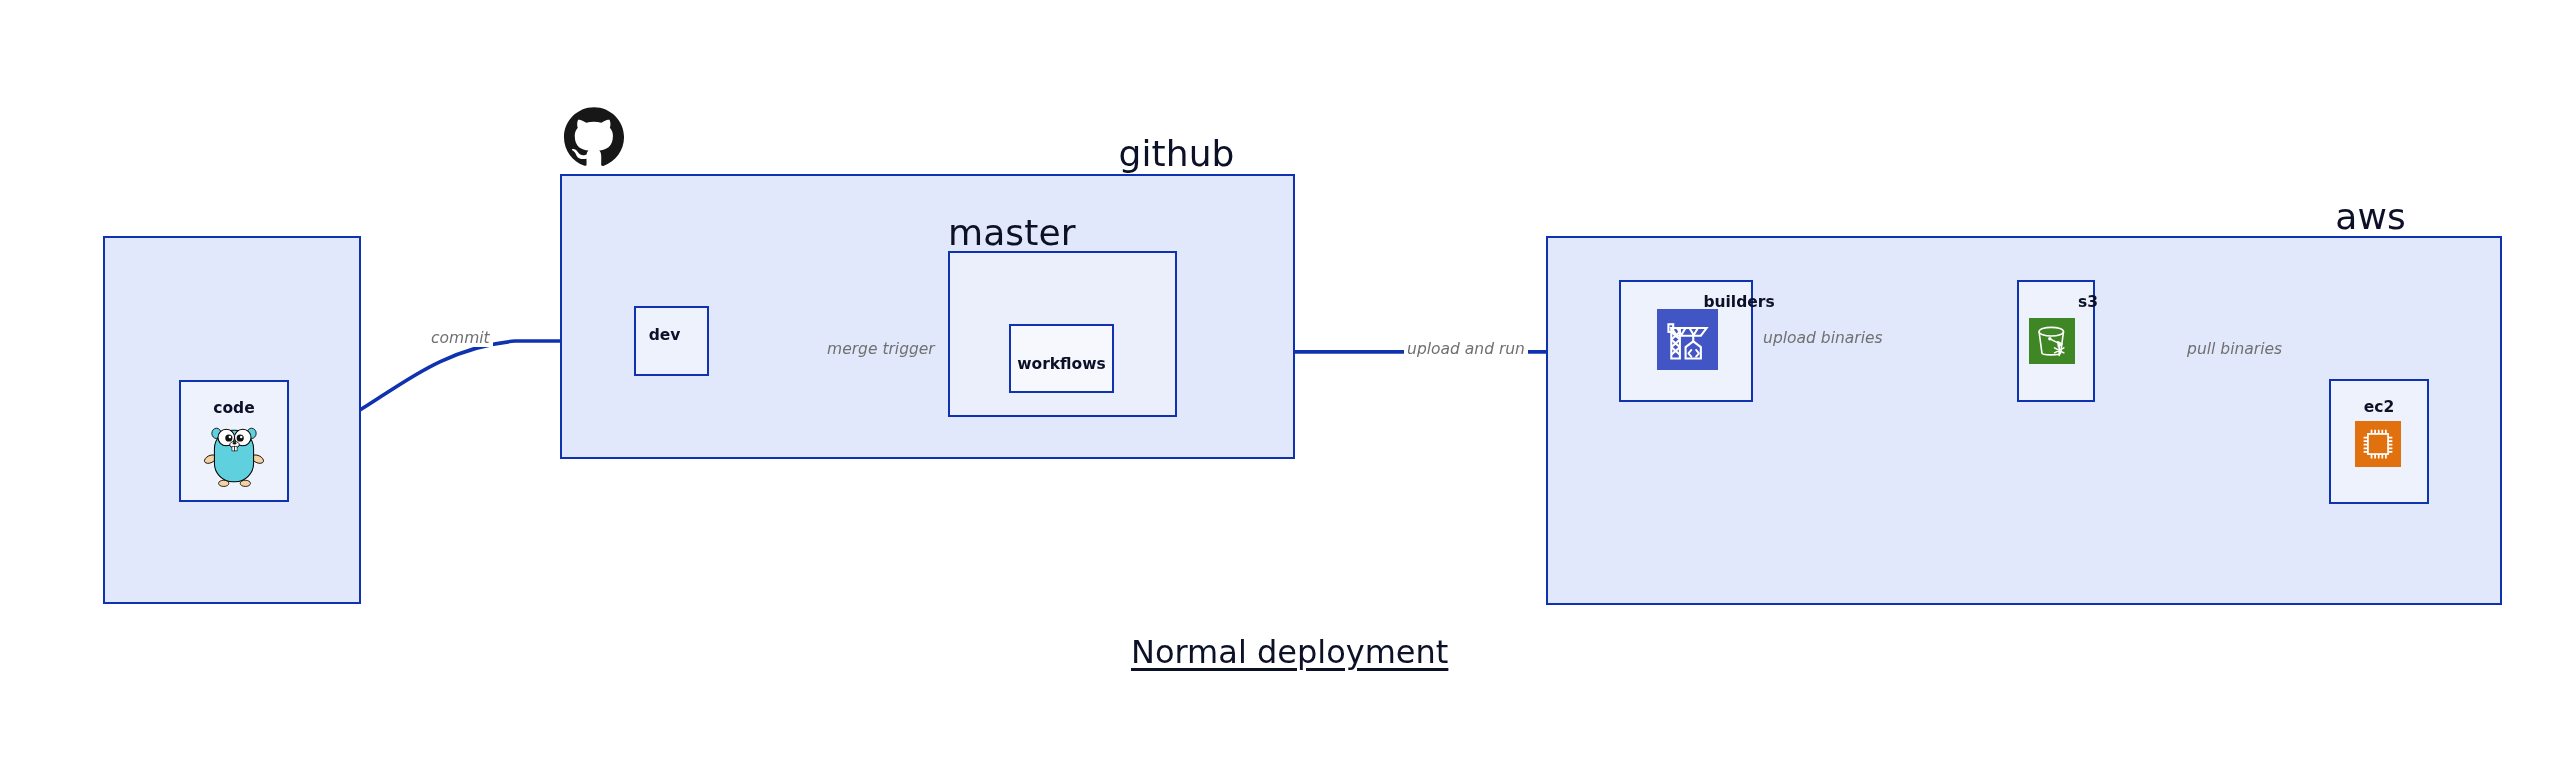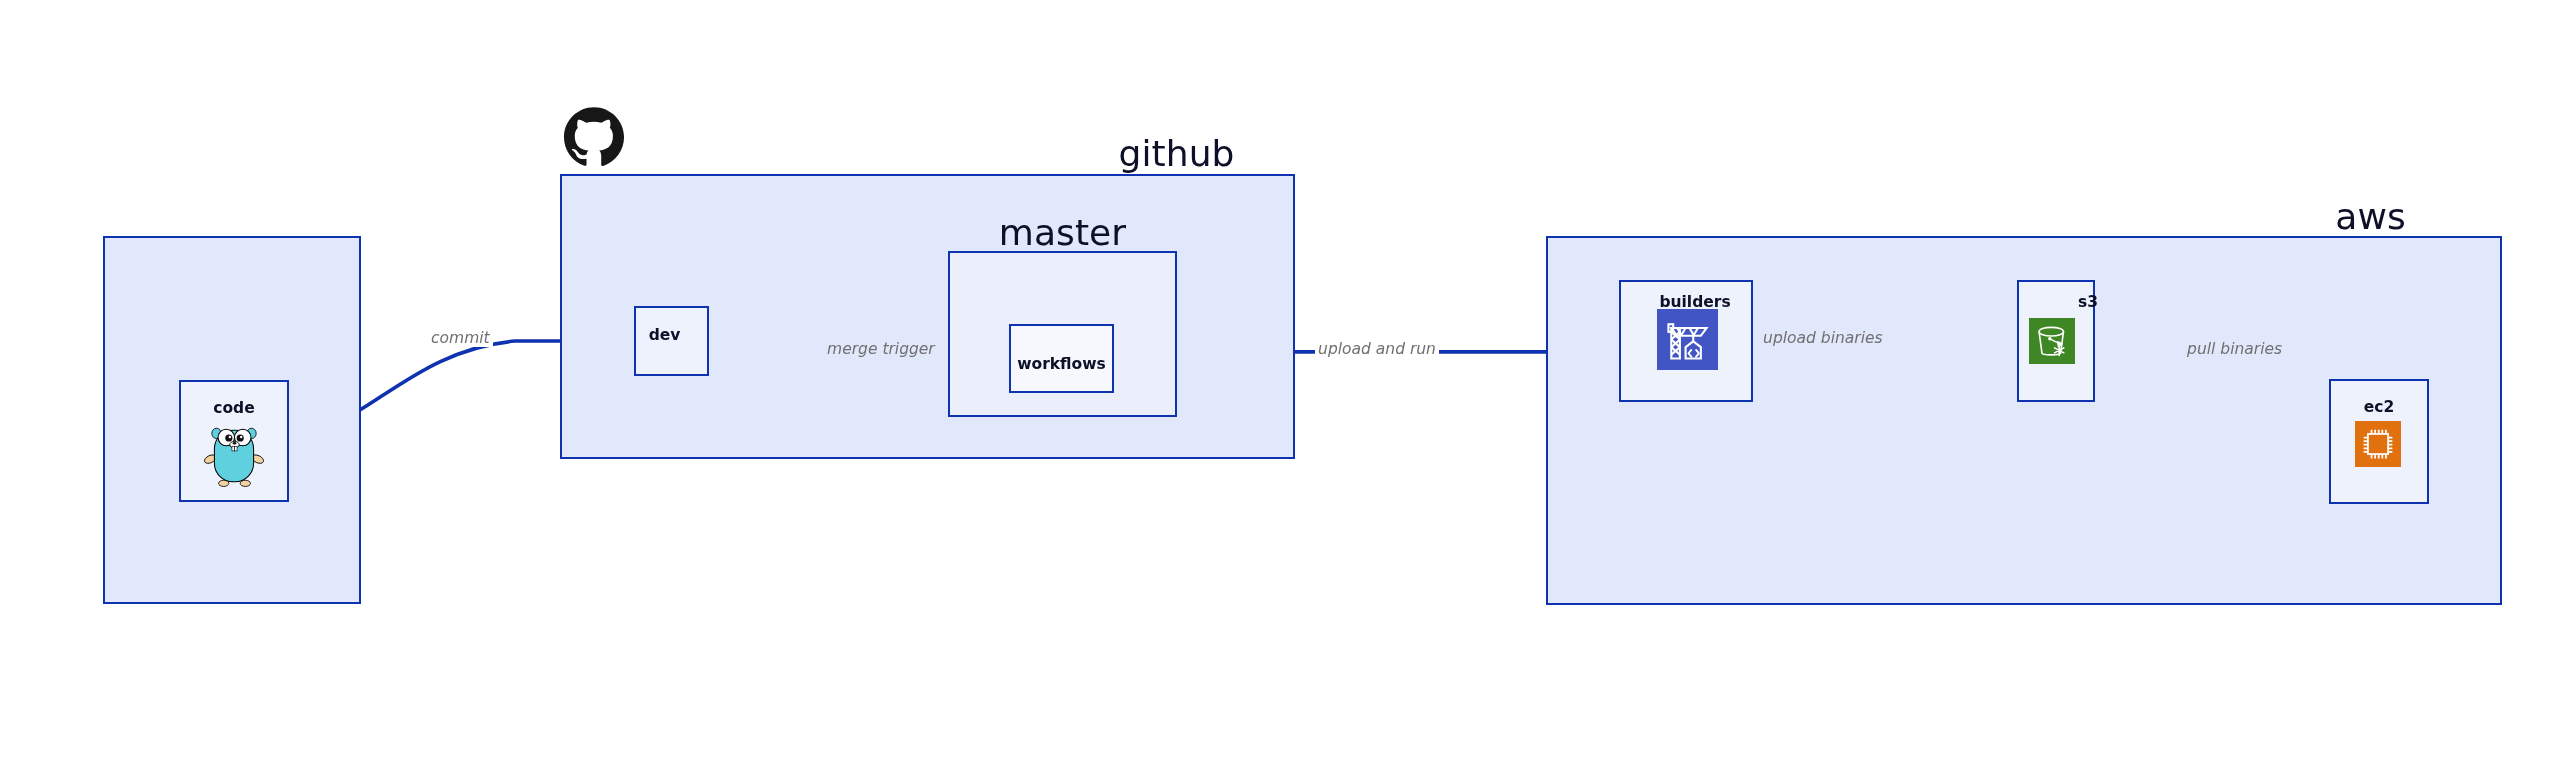--- a/index.html
+++ b/index.html
@@ -94,30 +94,30 @@
       3.9 0 7.8.5 11.5 1.6 8.8-6 12.6-4.7 12.6-4.7 2.5 6.3.9 10.9.5 12.1 2.9 3.2 4.7 7.3 4.7 12.3
       0 17.6-10.8 21.5-21.1 22.6 1.7 1.4 3.2 4.3 3.2 8.7 0 6.3-.1 11.3-.1 12.9 0 1.2.8 2.7 3.2 2.2
       C81.8 85.5 95 68.3 95 48 95 22.6 74.4 2 49 2z"></path>
   </svg>
   <div class="group-label" style="left:1089px;top:133px;width:175px;text-align:center;">github</div>
 
   <div class="node" style="left:634px;top:306px;width:75px;height:70px;"></div>
   <div class="node-label" style="left:634px;top:326px;width:61px;">dev</div>
 
   <div class="group" style="left:948px;top:251px;width:229px;height:166px;background:#EBEFFC;"></div>
-  <div class="group-label" style="left:948px;top:212px;width:229px;text-align:center;">master</div>
+  <div class="group-label" style="left:948px;top:212px;width:229px;">master</div>
 
   <div class="node" style="left:1009px;top:324px;width:105px;height:69px;background:#F6F8FE;"></div>
   <div class="node-label" style="left:1009px;top:355px;width:105px;">workflows</div>
 
   <div class="group" style="left:1546px;top:236px;width:956px;height:369px;"></div>
   <div class="group-label" style="left:2293px;top:196px;width:155px;text-align:center;">aws</div>
 
   <div class="node" style="left:1619px;top:280px;width:134px;height:122px;"></div>
-  <div class="node-label" style="left:1619px;top:293px;width:152px;">builders</div>
+  <div class="node-label" style="left:1619px;top:293px;width:152px;padding-left:44px;">builders</div>
   <svg style="position:absolute;left:1657px;top:309px;" width="61" height="61" viewBox="0 0 64 64">
     <rect width="64" height="64" fill="#4255C4"></rect>
     <g fill="none" stroke="#fff" stroke-width="2.2">
       <rect x="12" y="16" width="5" height="8"></rect>
       <path d="M15 20 L15 52 L24 52 L24 20 Z"></path>
       <path d="M15 24 L24 32 M24 24 L15 32 M15 32 L24 40 M24 32 L15 40 M15 40 L24 48 M24 40 L15 48"></path>
       <path d="M15 20 L52 20 L46 28 L21 28 Z"></path>
       <path d="M21 20 L26 28 M30 20 L25 28 M34 20 L39 28 M43 20 L38 28"></path>
       <path d="M38 26 L38 34"></path>
       <path d="M30 40 L38 34 L46 40 L46 52 L30 52 Z"></path>
@@ -154,19 +154,20 @@
     <g stroke="#fff" stroke-width="2.4" stroke-linecap="butt">
       <path d="M23 12 L23 18 M28 12 L28 18 M33 12 L33 18 M38 12 L38 18 M43 12 L43 18"></path>
       <path d="M23 46 L23 52 M28 46 L28 52 M33 46 L33 52 M38 46 L38 52 M43 46 L43 52"></path>
       <path d="M12 23 L18 23 M12 28 L18 28 M12 33 L18 33 M12 38 L18 38 M12 43 L18 43"></path>
       <path d="M46 23 L52 23 M46 28 L52 28 M46 33 L52 33 M46 38 L52 38 M46 43 L52 43"></path>
     </g>
   </svg>
 
   <div class="edge-label" style="left:428px;top:329px;">commit</div>
   <div class="edge-label on-fill" style="left:824px;top:340px;">merge trigger</div>
-  <div class="edge-label" style="left:1315px;top:340px;">upload and run</div>
+  <div class="edge-label" style="left:1404px;top:340px;">upload and run</div>
   <div class="edge-label on-fill" style="left:1760px;top:329px;">upload binaries</div>
   <div class="edge-label on-fill" style="left:2184px;top:340px;">pull binaries</div>
 
+  <div id="title" style="left:1131px;top:633px;">Normal deployment</div>
 
 </div>
 
 
 </body></html>

